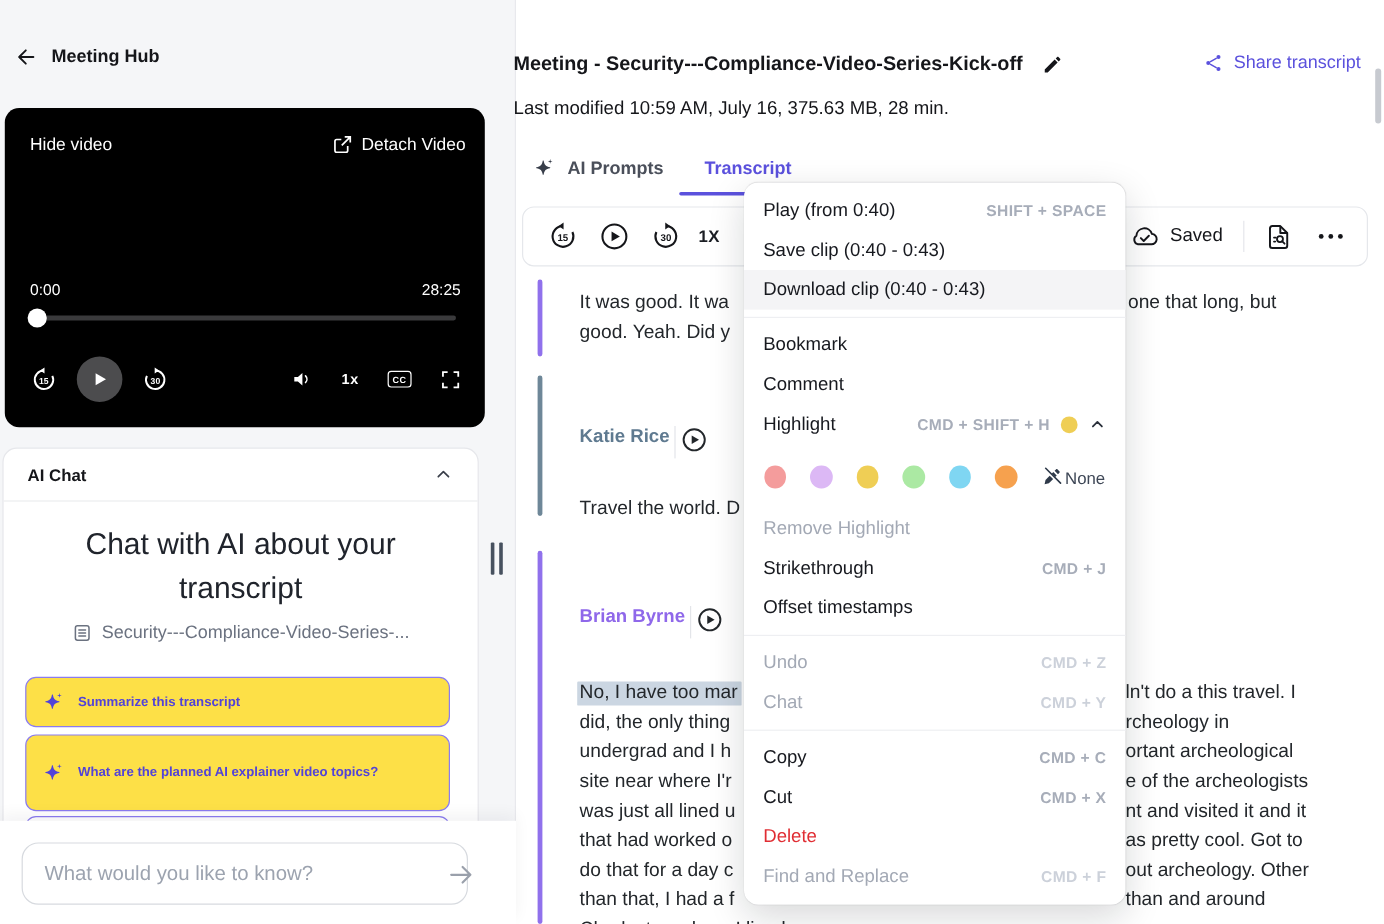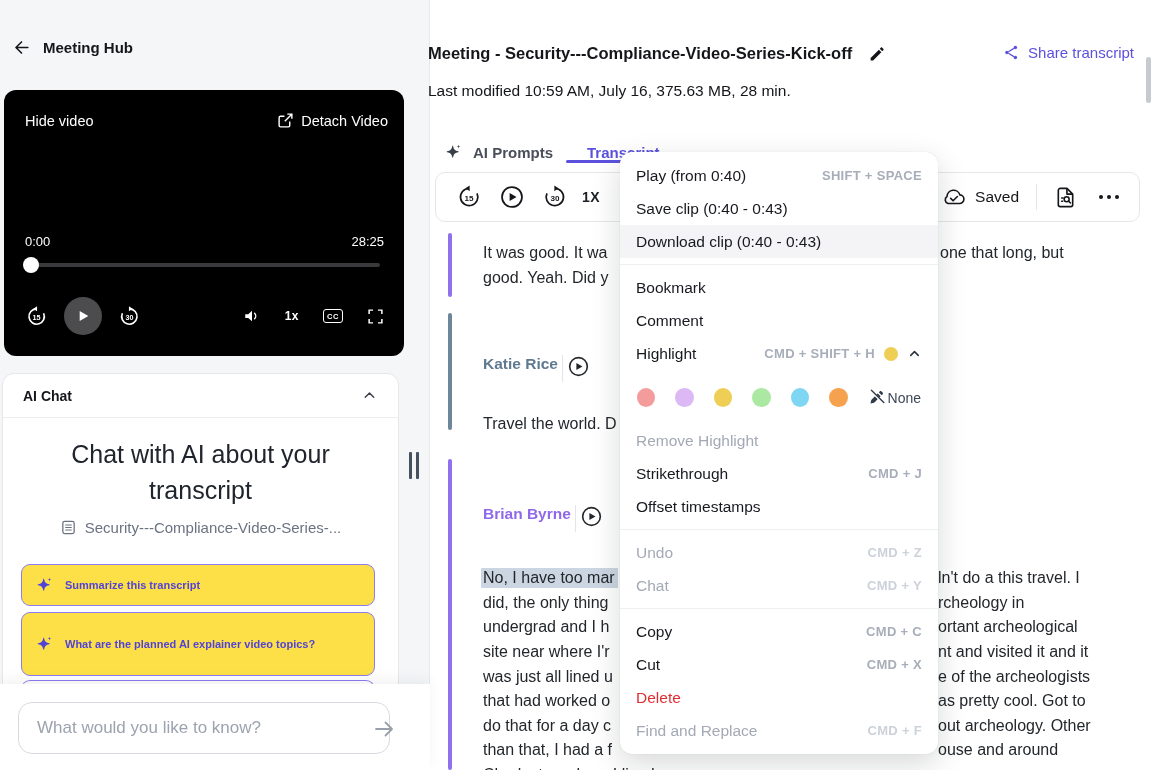--- a/index.html
+++ b/index.html
@@ -41,21 +41,21 @@
   .send { position:absolute; right:34px; top:33px; width:24px; height:24px; cursor:pointer; }
 
   .drag-handle { position:absolute; left:409px; top:452px; width:14px; height:27px; display:flex; gap:4px; cursor:col-resize; }
   .drag-handle i { display:block; width:3px; height:27px; background:#47515F; border-radius:1px; }
 
   
   .page-title { position:absolute; left:428px; top:44px; font-size:16.5px; font-weight:700; color:#15161A; display:flex; align-items:center; gap:16px; }
   .share { position:absolute; right:19px; top:44px; display:flex; align-items:center; gap:8px; color:#5B51DD; font-size:15px; font-weight:500; cursor:pointer; }
   .subtitle { position:absolute; left:428px; top:82px; font-size:15.5px; color:#15161A; }
 
-  .tabs { position:absolute; left:444px; top:131px; display:flex; align-items:center; gap:34px;margin-top:12px; }
+  .tabs { position:absolute; left:444px; top:131px; display:flex; align-items:center; gap:34px; }
   .tab { display:flex; align-items:center; gap:10px; font-size:15px; font-weight:600; color:#4A4F5A; cursor:pointer; }
   .tab.active { color:#5B51DD; }
   .tab-underline { position:absolute; left:566px; top:160px; width:102px; height:3px; background:#5B51DD; border-radius:2px; }
 
   
   .toolbar { position:absolute; left:435px; top:172px; width:705px; height:50px; background:#fff; border:1px solid #E5E7EB; border-radius:10px; display:flex; align-items:center; padding:0 20px; }
   .toolbar .icn { color:#15161A; display:flex; align-items:center; cursor:pointer; }
   .toolbar .gap { width:17px; }
   .tb-speed { font-size:14px; font-weight:700; margin-left:14px; letter-spacing:.5px; cursor:pointer; }
   .tb-right { margin-left:auto; display:flex; align-items:center; }
@@ -315,25 +315,25 @@
     <div class="tline">was just all lined u</div>
     <div class="tline">that had worked o</div>
     <div class="tline">do that for a day c</div>
     <div class="tline">than that, I had a f</div>
     <div class="tline">Charleston where I lived</div>
   </div>
   <div class="tcol" style="left:938px; top:566px;">
     <div class="tline">ln't do a this travel. I</div>
     <div class="tline">rcheology in</div>
     <div class="tline">ortant archeological</div>
+    <div class="tline">e of the archeologists</div>
     <div class="tline">nt and visited it and it</div>
-    <div class="tline">e of the archeologists</div>
     <div class="tline">as pretty cool. Got to</div>
     <div class="tline">out archeology. Other</div>
-    <div class="tline">ouse and around</div>
+    <div class="tline">than and around</div>
   </div>
 
   <div class="scroll-thumb"></div>
 
   <div class="menu">
     <div class="mi">
       <span>Play (from 0:40)</span>
       <span class="sc">SHIFT + SPACE</span>
     </div>
     <div class="mi">

